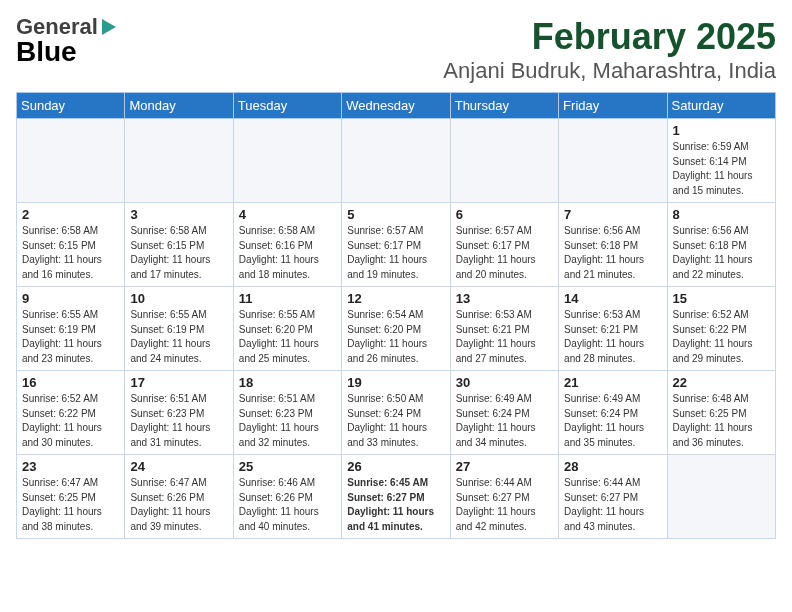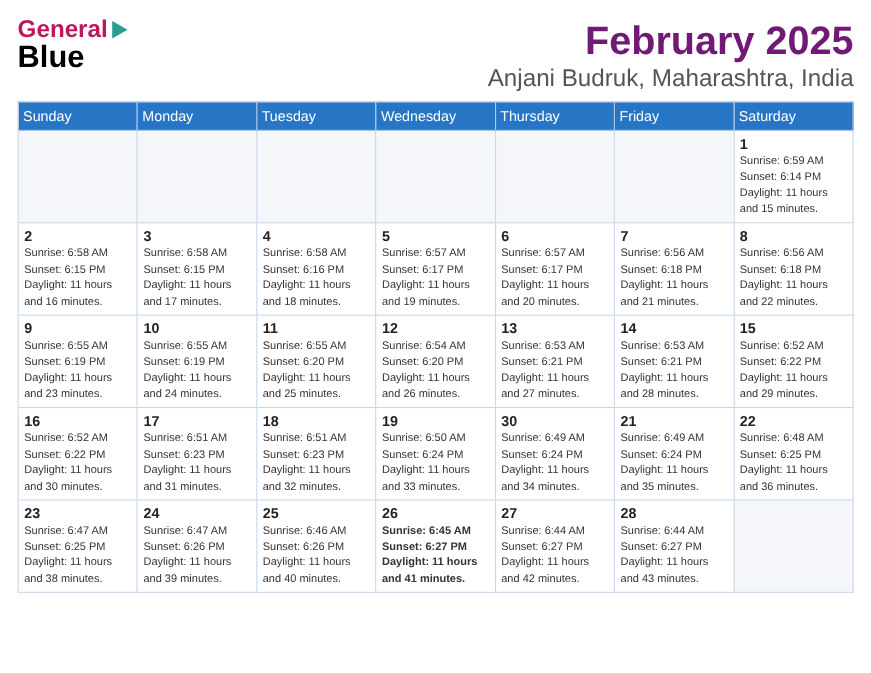--- a/index.html
+++ b/index.html
@@ -40,21 +40,21 @@
     .logo-line {
       display: flex;
       align-items: center;
     }
     .title-block {
       text-align: right;
     }
     .month-title {
       font-size: 36px;
       font-weight: bold;
-      color: #701a75;
+      color: #14532d;
     }
     .location {
       font-size: 22px;
       color: #555;
     }
     .calendar {
       width: 100%;
       border-collapse: collapse;
       margin-top: 4px;
     }
@@ -91,21 +91,21 @@
       color: #333;
       line-height: 1.45;
     }
   </style>
 </head>
 <body>
 
 <div class="header">
   <div class="logo">
     <div class="logo-line">
-      <span class="logo-text" style="color:#be185d;">General</span>
+      <span class="logo-text" style="color:#404040;">General</span>
       <span class="logo-arrow"></span>
     </div>
     <span class="logo-text blue" style="color:#000000; font-size:28px; font-weight:bold;">Blue</span>
   </div>
   <div class="title-block">
     <div class="month-title">February 2025</div>
     <div class="location">Anjani Budruk, Maharashtra, India</div>
   </div>
 </div>
 

